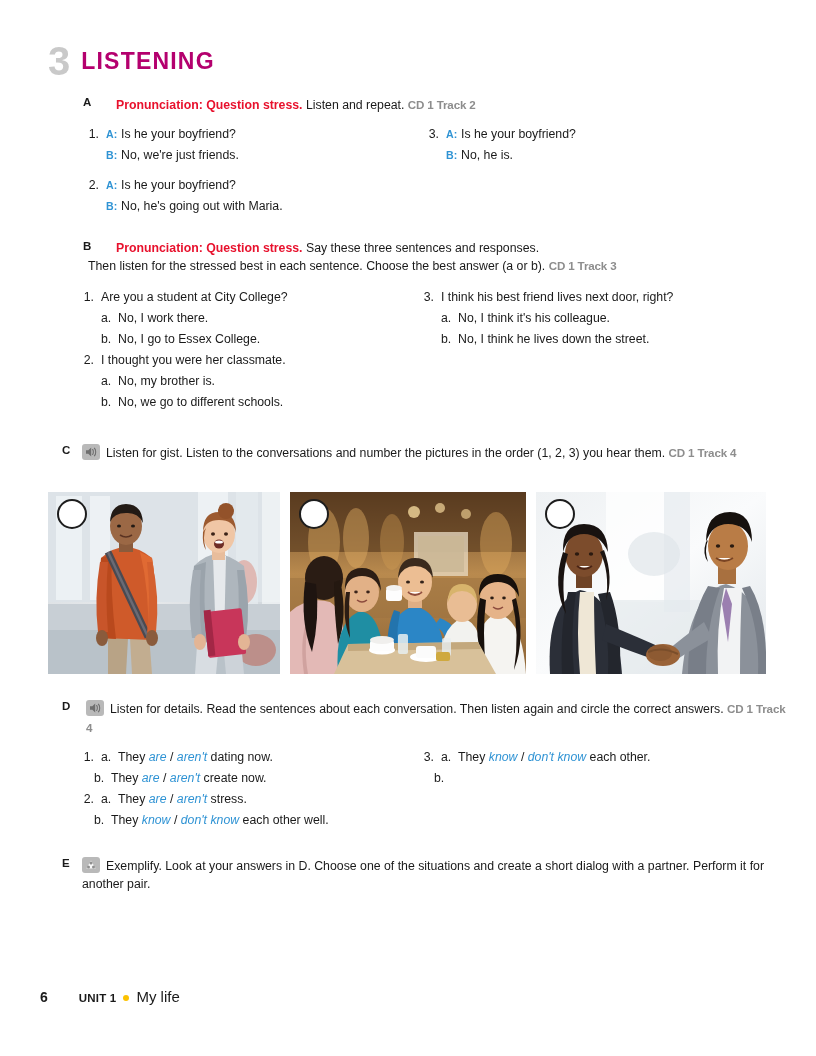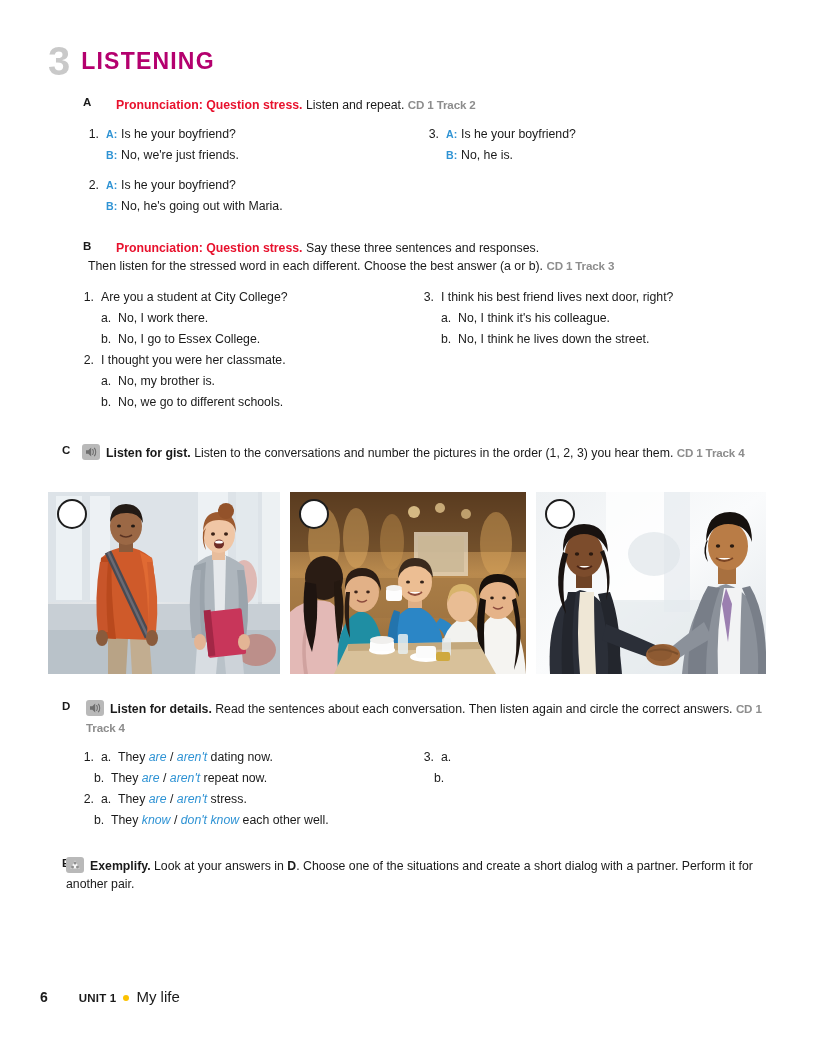--- a/index.html
+++ b/index.html
@@ -64,21 +64,21 @@
   .ex-body {
     margin-left: 68px;
     font-size: 12.3px;
     line-height: 17px;
   }
 
   .red-bold {
     color: #e8112d;
     font-weight: bold;
   }
-  .b-bold { font-weight: bold; text-align: right; }
+  .b-bold { font-weight: normal; text-align: right; }
   .cd-track {
     color: #8d8d8d;
     font-weight: bold;
     font-size: 11.6px;
     letter-spacing: -0.15px;
   }
 
   
   .chip {
     display: inline-block;
@@ -236,21 +236,21 @@
       </div>
     </div>
   </div>
 
   <div class="ex" style="top:240px">
     <span class="ex-letter">B</span>
     <div class="ex-body">
       <span class="red-bold">Pronunciation: Question stress.</span><span> Say these three sentences and responses.</span>
     </div>
     <div style="margin-left:40px; font-size:12.3px; line-height:17px;">
-      <span>Then listen for the stressed word in each different. Choose the best answer (a or b). </span><span class="cd-track">CD 1 Track 3</span>
+      <span>Then listen for the stressed best in each sentence. Choose the best answer (a or b). </span><span class="cd-track">CD 1 Track 3</span>
     </div>
 
     <div class="cols" style="margin-top:12px; margin-left:25px;">
       <div>
         <div>
           <div class="itm">
             <span class="num">1.</span>
             <span class="txt">Are you a student at City College?</span>
           </div>
           <div class="sub">
@@ -571,53 +571,54 @@
       <div>
 
         <div>
           <div class="itm">
             <span class="num">1.</span>
             <span style="width:17px;flex:none">a.</span>
             <span class="txt"><span>They </span><span class="blue">are</span><span> / </span><span class="blue">aren't</span><span> dating now.</span></span>
           </div>
           <div class="sub" style="padding-left:21px">
             <span class="lbl">b.</span>
-            <span><span>They </span><span class="blue">are</span><span> / </span><span class="blue">aren't</span><span> repeat now.</span></span>
+            <span><span>They </span><span class="blue">are</span><span> / </span><span class="blue">aren't</span><span> create now.</span></span>
           </div>
         </div>
 
         <div>
           <div class="itm">
             <span class="num">2.</span>
             <span style="width:17px;flex:none">a.</span>
             <span class="txt"><span>They </span><span class="blue">are</span><span> / </span><span class="blue">aren't</span><span> stress.</span></span>
           </div>
           <div class="sub" style="padding-left:21px">
             <span class="lbl">b.</span>
             <span><span>They </span><span class="blue">know</span><span> / </span><span class="blue">don't know</span><span> each other well.</span></span>
           </div>
         </div>
       </div>
       <div>
         <div>
           <div class="itm">
             <span class="num">3.</span>
             <span style="width:17px;flex:none">a.</span>
+            <span class="txt"><span>They </span><span class="blue">know</span><span> / </span><span class="blue">don't know</span><span> each other.</span></span>
           </div>
           <div class="sub" style="padding-left:21px">
             <span class="lbl">b.</span>
           </div>
         </div>
       </div>
     </div>
   </div>
 
   <div class="ex" style="top:857px">
     <span class="ex-letter" style="left:14px">E</span>
-    <div style="margin-left:18px; font-size:12.3px; line-height:17.5px; width:690px;">
+    <div style="margin-left:34px; font-size:12.3px; line-height:17.5px; width:690px;">
       <span class="chip">
         <svg width="14" height="14" viewBox="0 0 14 14">
           <path d="M7 2.4 L11.6 10.4 H2.4 Z" fill="#ffffff" opacity="0.9"></path>
           <circle cx="7" cy="5.1" r="1.5" fill="#8f8f8f"></circle>
           <circle cx="4.5" cy="9" r="1.5" fill="#8f8f8f"></circle>
           <circle cx="9.5" cy="9" r="1.5" fill="#8f8f8f"></circle>
         </svg>
       </span><span class="b-bold">Exemplify.</span><span> Look at your answers in </span><span class="b-bold">D</span><span>. Choose one of the situations and create a short dialog with a partner. Perform it for another pair.</span>
     </div>
   </div>

